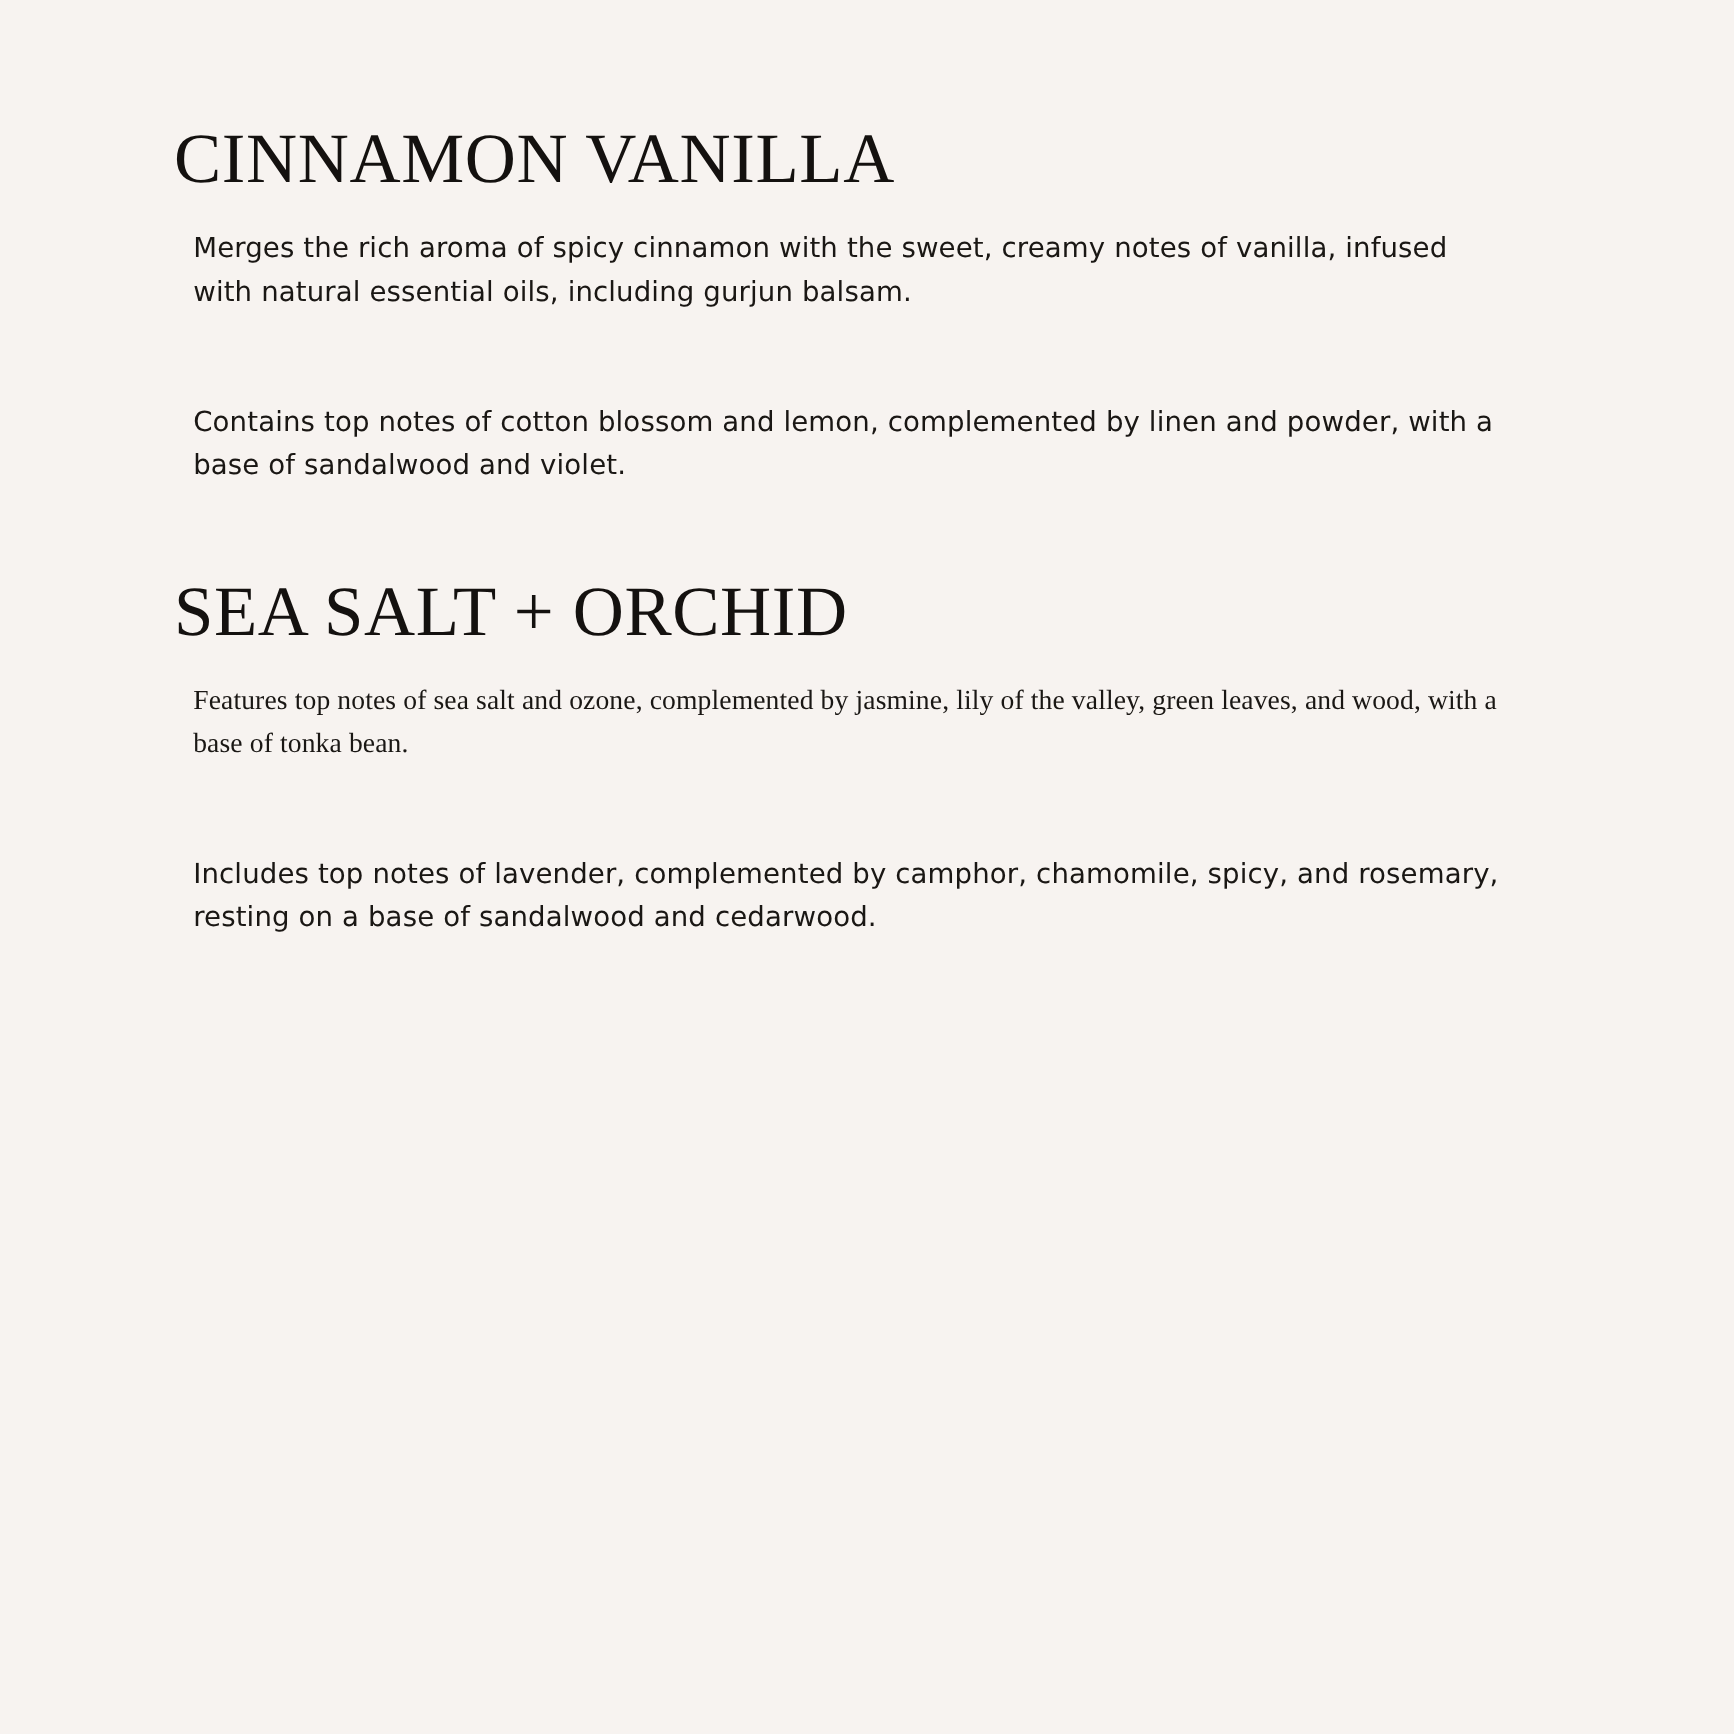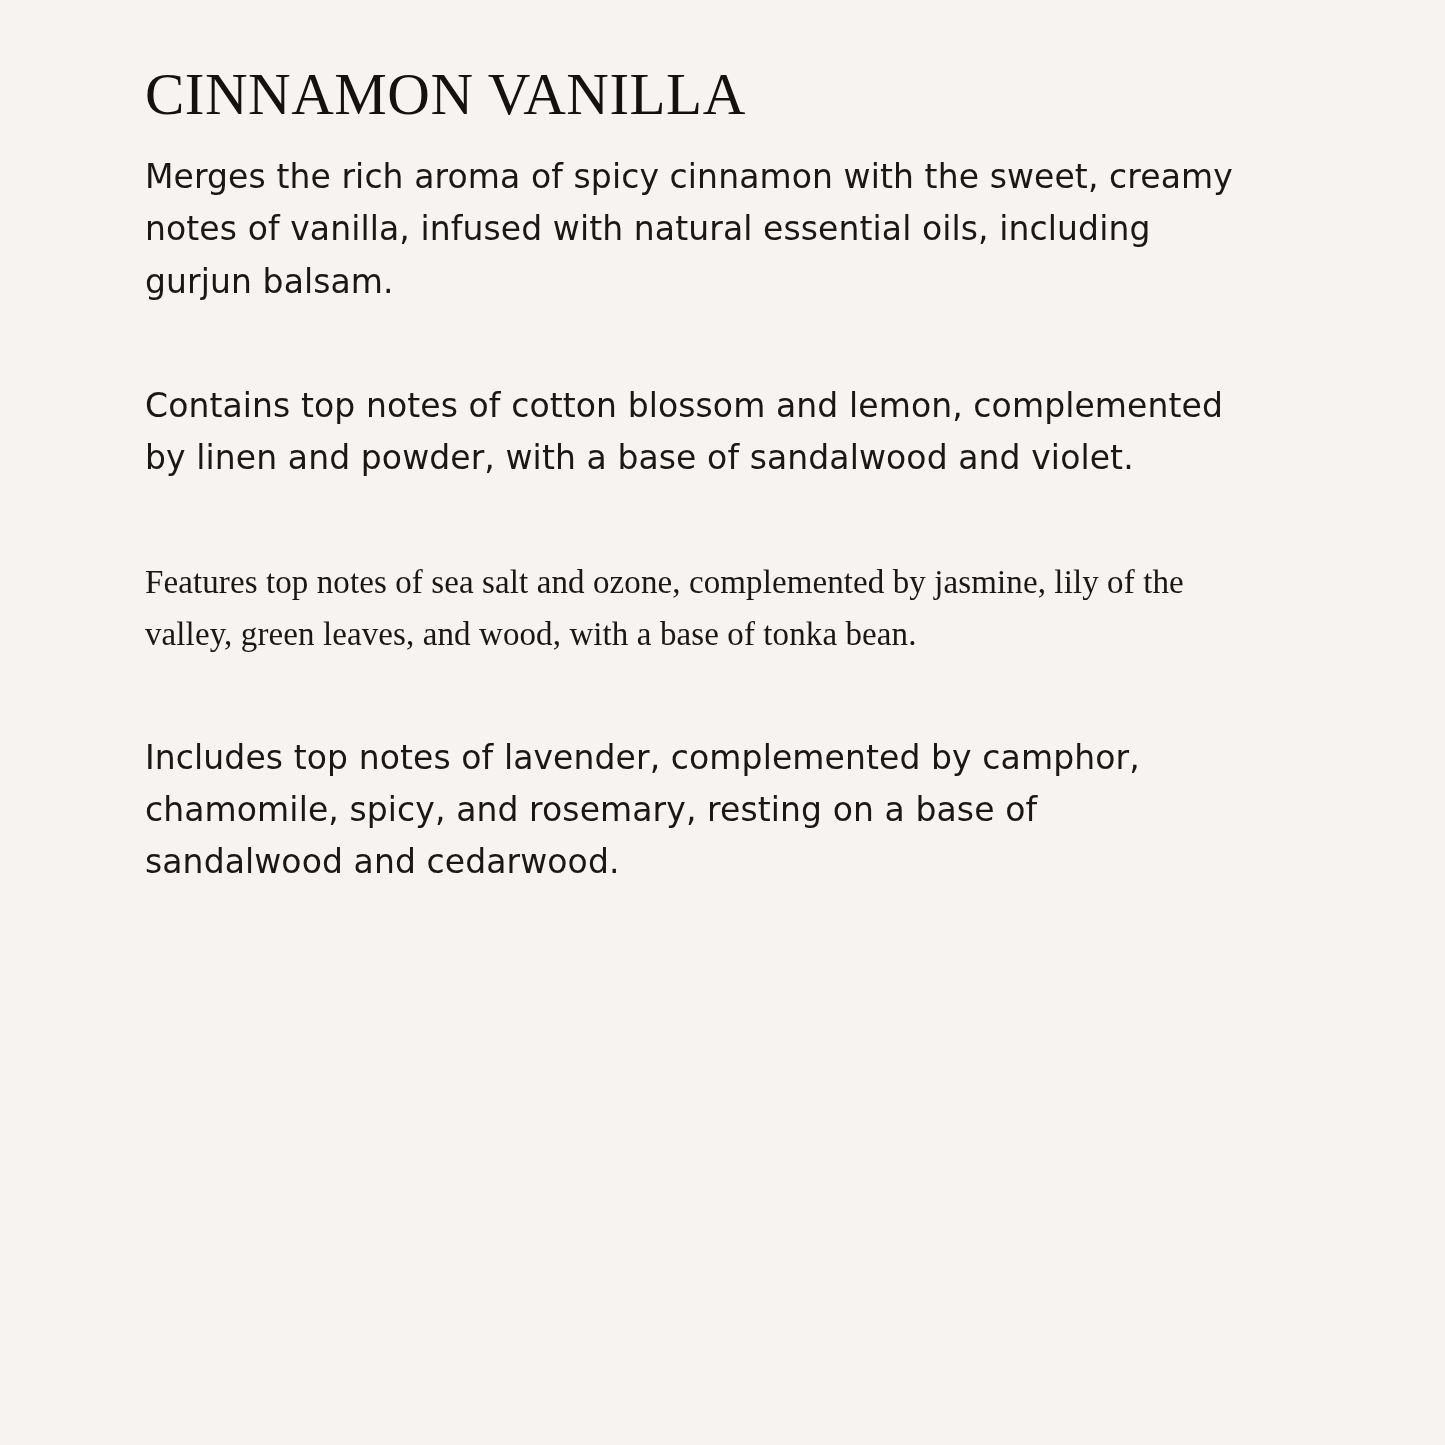--- a/index.html
+++ b/index.html
@@ -11,47 +11,47 @@
     height: 1445px;
     background: #f7f3f0;
     font-family: "Liberation Sans", sans-serif;
     color: #14110f;
     overflow: hidden;
   }
   .page {
     box-sizing: border-box;
     width: 1445px;
     height: 1445px;
-    padding: 64px 145px 0 145px;
+    padding: 102px 145px 0 145px;
     background: #f7f3f0;
   }
   .scent-block {
     margin-bottom: 72px;
   }
   .scent-block:last-child {
     margin-bottom: 0;
   }
   .scent-title {
     font-family: "Liberation Serif", serif;
     font-size: 59px;
     line-height: 1.04;
     letter-spacing: 0.5px;
     font-weight: 400;
     color: #14110f;
     margin: 0 0 26px 0;
     white-space: nowrap;
   }
   .scent-desc {
     font-family: "DejaVu Sans", sans-serif;
-    font-size: 33px;
+    font-size: 23px;
     line-height: 1.58;
     letter-spacing: 0.1px;
     font-weight: 400;
     color: #1a1714;
-    margin: 0;
+    margin: 16px;
     max-width: 1090px;
   }
   .block-sea .scent-desc {
     max-width: 1120px;
     font-family: Liberation Serif, serif;
   }
 </style>
 </head>
 <body>
 
@@ -60,20 +60,21 @@
   <section class="scent-block block-cinnamon">
     <h2 class="scent-title">CINNAMON VANILLA</h2>
     <p class="scent-desc">Merges the rich aroma of spicy cinnamon with the sweet, creamy notes of vanilla, infused with natural essential oils, including gurjun balsam.</p>
   </section>
 
   <section class="scent-block block-cotton">
     <p class="scent-desc">Contains top notes of cotton blossom and lemon, complemented by linen and powder, with a base of sandalwood and violet.</p>
   </section>
 
   <section class="scent-block block-sea">
+    <h2 class="scent-title">SEA SALT + ORCHID</h2>
     <p class="scent-desc">Features top notes of sea salt and ozone, complemented by jasmine, lily of the valley, green leaves, and wood, with a base of tonka bean.</p>
   </section>
 
   <section class="scent-block block-sage">
     <p class="scent-desc">Includes top notes of lavender, complemented by camphor, chamomile, spicy, and rosemary, resting on a base of sandalwood and cedarwood.</p>
   </section>
 
 </div>
 
 </body></html>

